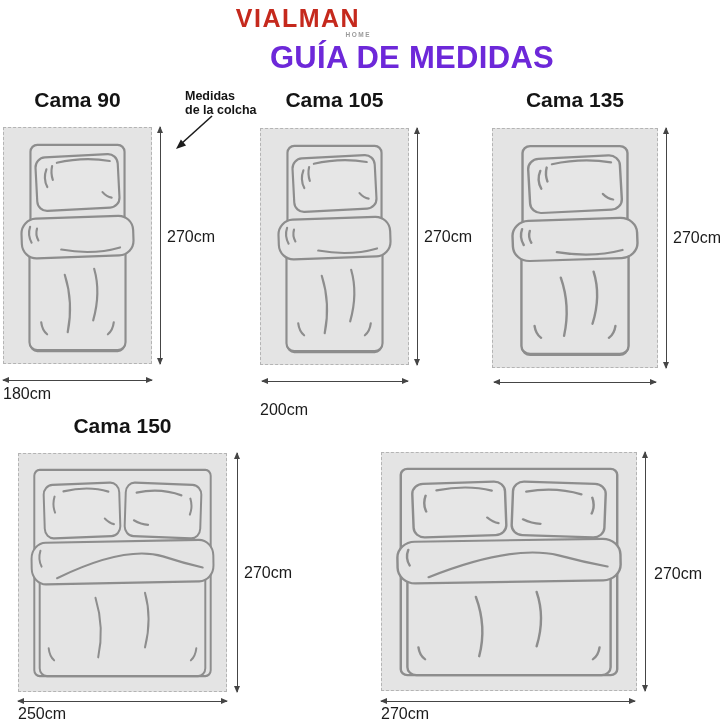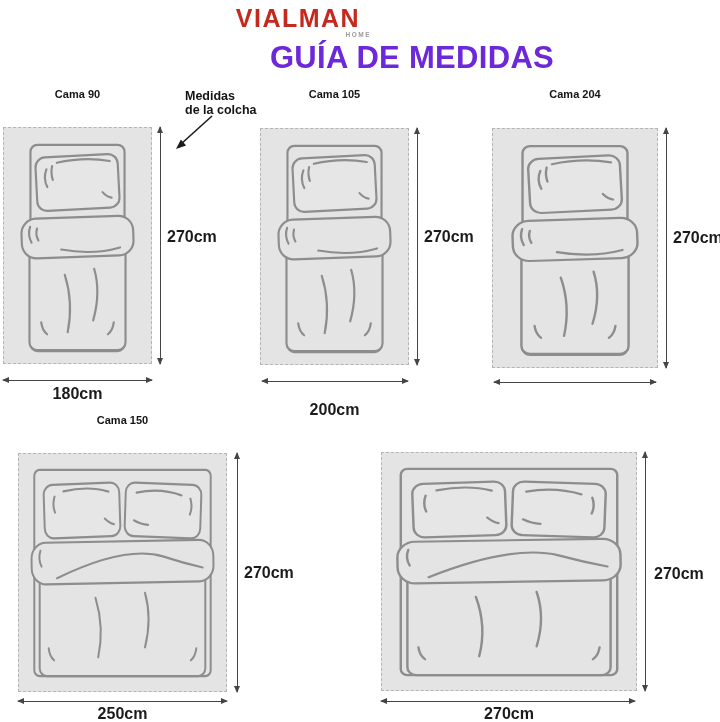--- a/index.html
+++ b/index.html
@@ -16,21 +16,21 @@
   .logo-sub{
     width:150px;margin:0 auto;text-align:right;font-size:6.5px;font-weight:700;
     letter-spacing:1.5px;color:#9b9b9b;margin-top:1px;padding-right:2px;box-sizing:border-box;
   }
   .page-title{
     position:absolute;top:36px;left:0;width:720px;margin:4px;text-align:center;
     font-size:31px;font-weight:800;letter-spacing:.3px;color:#6d28d9;padding-left:48px;
   }
   
   .bed-name{
-    position:absolute;text-align:center;font-size:11px;font-weight:700;color:#141414;
+    position:absolute;text-align:center;font-size:21px;font-weight:700;color:#141414;
   }
   
   .bed-box{
     position:absolute;background:#e4e4e4;border:1px dashed #b4b4b4;box-sizing:border-box;
   }
   .bed-box svg{display:block;width:100%;height:100%;}
   
   .dimv{position:absolute;width:1px;background:#454545;}
   .dimv::before{content:"";position:absolute;top:-1px;left:-3px;width:0;height:0;
     border-left:3.5px solid transparent;border-right:3.5px solid transparent;
@@ -38,22 +38,22 @@
   .dimv::after{content:"";position:absolute;bottom:-1px;left:-3px;width:0;height:0;
     border-left:3.5px solid transparent;border-right:3.5px solid transparent;
     border-top:7px solid #454545;}
   .dimh{position:absolute;height:1px;background:#454545;}
   .dimh::before{content:"";position:absolute;left:-1px;top:-3px;width:0;height:0;
     border-top:3.5px solid transparent;border-bottom:3.5px solid transparent;
     border-right:7px solid #454545;}
   .dimh::after{content:"";position:absolute;right:-1px;top:-3px;width:0;height:0;
     border-top:3.5px solid transparent;border-bottom:3.5px solid transparent;
     border-left:7px solid #454545;}
-  .dimlbl{position:absolute;font-size:16px;font-weight:700;color:#1b1b1b;line-height:16px;}
-  .tc{text-align:center;}
+  .dimlbl{position:absolute;font-size:16px;font-weight:400;color:#1b1b1b;line-height:16px;}
+  .tc{text-align:left;}
   
   .annot{
     position:absolute;left:185px;top:89px;font-size:12.5px;font-weight:700;
     color:#141414;line-height:14px;
   }
   .annot-arrow{position:absolute;left:162px;top:112px;width:56px;height:45px;}
   .defs-holder{position:absolute;width:0;height:0;overflow:hidden;}
 </style>
 </head>
 <body>
@@ -143,21 +143,21 @@
   <div class="bed-box" style="left:260px;top:128px;width:149px;height:237px">
     <svg>
         <use href="#bed-single"></use>
       </svg>
   </div>
   <div class="dimv" style="left:417px;top:128px;height:237px"></div>
   <div class="dimlbl" style="left:424px;top:229px">270cm</div>
   <div class="dimh" style="left:262px;top:381px;width:146px"></div>
   <div class="dimlbl tc" style="left:260px;top:402px;width:149px">200cm</div>
 
-  <div class="bed-name" style="left:492px;top:88px;width:166px">Cama 204</div>
+  <div class="bed-name" style="left:492px;top:88px;width:166px">Cama 135</div>
   <div class="bed-box" style="left:492px;top:128px;width:166px;height:240px">
     <svg>
         <use href="#bed-single"></use>
       </svg>
   </div>
   <div class="dimv" style="left:666px;top:128px;height:240px"></div>
   <div class="dimlbl" style="left:673px;top:230px">270cm</div>
   <div class="dimh" style="left:494px;top:382px;width:162px"></div>
 
   <div class="bed-name" style="left:18px;top:414px;width:209px">Cama 150</div>

